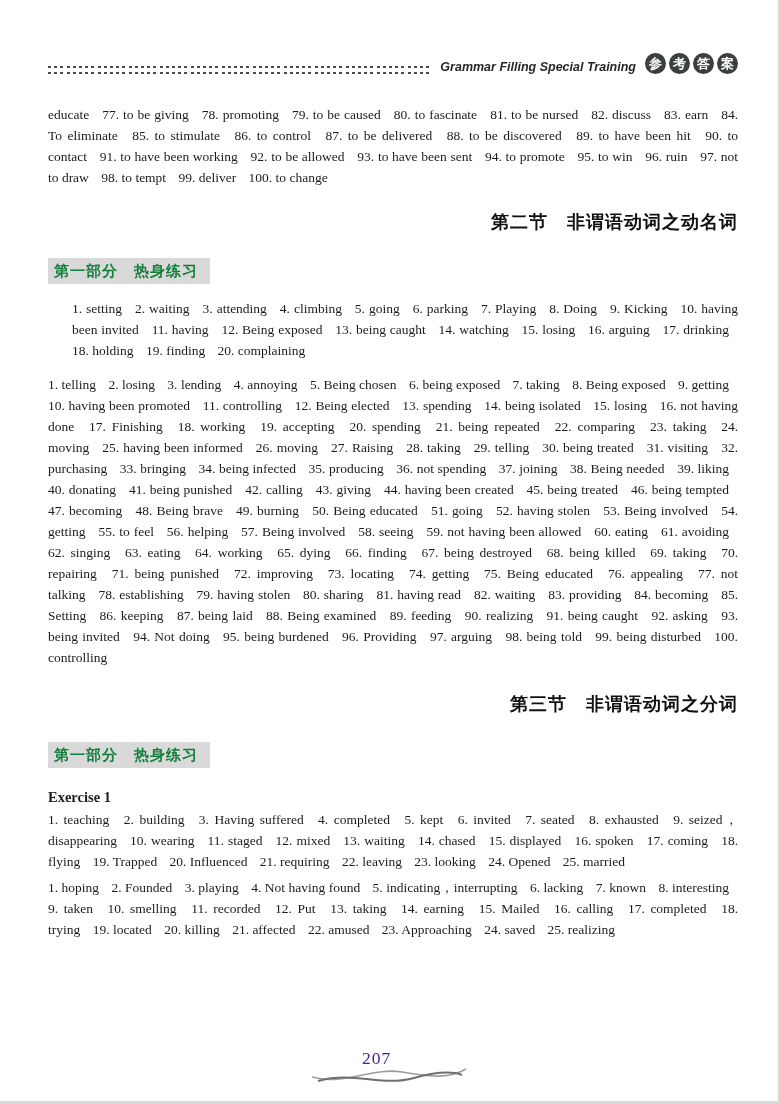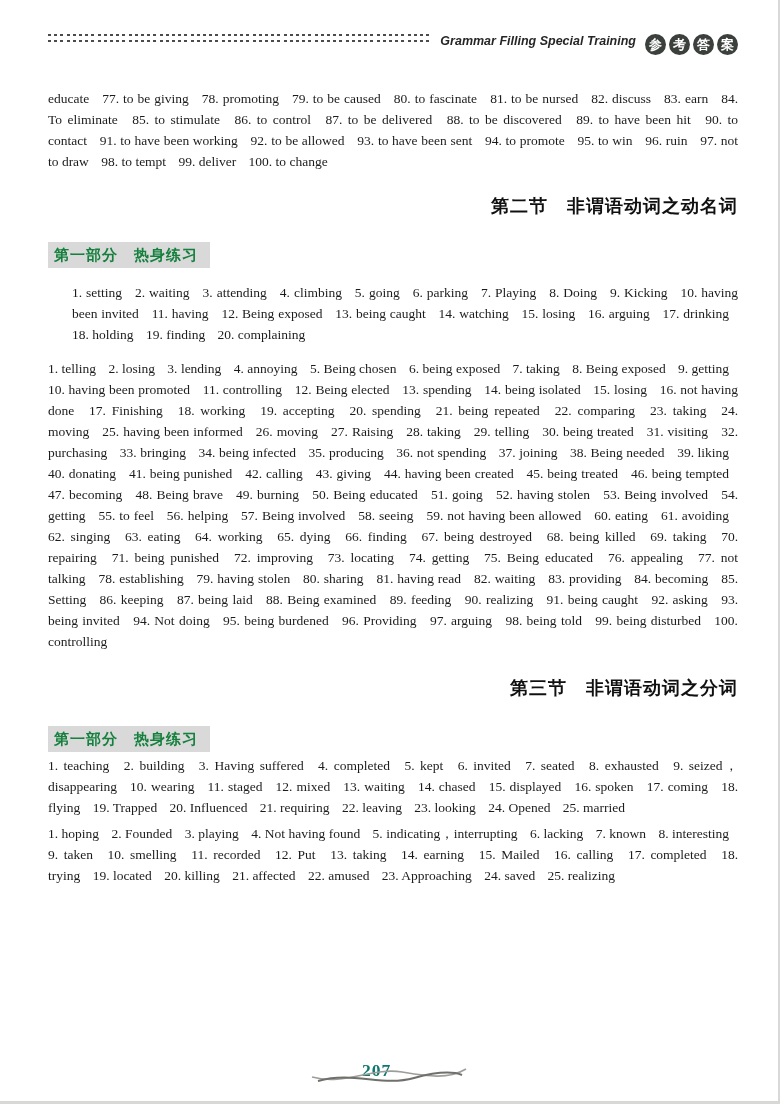--- a/index.html
+++ b/index.html
@@ -17,22 +17,22 @@
     padding: 0 42px 0 48px;
     overflow: hidden;
     font-family: "Liberation Serif", serif;
     color: #1c1c1c;
     box-shadow: inset -2px -3px 0 #d8d8d6;
   }
 
   
   .header {
     display: flex;
-    align-items: flex-start;
-    padding-top: 34px;
+    align-items: flex-end;
+    padding-top: 50px;
     height: 24px;
   }
   .header-rule {
     flex: 1;
     height: 8px;
     margin-right: 9px;
     background-image:
       repeating-linear-gradient(to right, #4b4b4b 0 3px, transparent 3px 6.2px),
       repeating-linear-gradient(to right, #4b4b4b 0 3px, transparent 3px 6.2px);
     background-size: 100% 2px, 100% 2px;
@@ -124,25 +124,25 @@
     justify-content: center;
   }
   .pageno-wrap {
     position: relative;
     width: 160px;
     height: 44px;
   }
   .pageno {
     position: absolute;
     left: 52px;
-    top: 12px;
-    font-weight: bold;
+    top: 0;
+    font-weight: normal;
     font-size: 17.5px;
     letter-spacing: 1px;
-    color: #0f766e;
+    color: #4c1d95;
   }
   .swoosh {
     position: absolute;
     left: 0;
     top: 16px;
   }
 </style>
 </head>
 <body>
 
@@ -171,20 +171,21 @@
 
 
   <p class="para para-strength"><span class="ans">1. telling</span> <span class="ans">2. losing</span> <span class="ans">3. lending</span> <span class="ans">4. annoying</span> <span class="ans">5. Being chosen</span> <span class="ans">6. being exposed</span> <span class="ans">7. taking</span> <span class="ans">8. Being exposed</span> <span class="ans">9. getting</span> <span class="ans">10. having been promoted</span> <span class="ans">11. controlling</span> <span class="ans">12. Being elected</span> <span class="ans">13. spending</span> <span class="ans">14. being isolated</span> <span class="ans">15. losing</span> <span class="ans">16. not having done</span> <span class="ans">17. Finishing</span> <span class="ans">18. working</span> <span class="ans">19. accepting</span> <span class="ans">20. spending</span> <span class="ans">21. being repeated</span> <span class="ans">22. comparing</span> <span class="ans">23. taking</span> <span class="ans">24. moving</span> <span class="ans">25. having been informed</span> <span class="ans">26. moving</span> <span class="ans">27. Raising</span> <span class="ans">28. taking</span> <span class="ans">29. telling</span> <span class="ans">30. being treated</span> <span class="ans">31. visiting</span> <span class="ans">32. purchasing</span> <span class="ans">33. bringing</span> <span class="ans">34. being infected</span> <span class="ans">35. producing</span> <span class="ans">36. not spending</span> <span class="ans">37. joining</span> <span class="ans">38. Being needed</span> <span class="ans">39. liking</span> <span class="ans">40. donating</span> <span class="ans">41. being punished</span> <span class="ans">42. calling</span> <span class="ans">43. giving</span> <span class="ans">44. having been created</span> <span class="ans">45. being treated</span> <span class="ans">46. being tempted</span> <span class="ans">47. becoming</span> <span class="ans">48. Being brave</span> <span class="ans">49. burning</span> <span class="ans">50. Being educated</span> <span class="ans">51. going</span> <span class="ans">52. having stolen</span> <span class="ans">53. Being involved</span> <span class="ans">54. getting</span> <span class="ans">55. to feel</span> <span class="ans">56. helping</span> <span class="ans">57. Being involved</span> <span class="ans">58. seeing</span> <span class="ans">59. not having been allowed</span> <span class="ans">60. eating</span> <span class="ans">61. avoiding</span> <span class="ans">62. singing</span> <span class="ans">63. eating</span> <span class="ans">64. working</span> <span class="ans">65. dying</span> <span class="ans">66. finding</span> <span class="ans">67. being destroyed</span> <span class="ans">68. being killed</span> <span class="ans">69. taking</span> <span class="ans">70. repairing</span> <span class="ans">71. being punished</span> <span class="ans">72. improving</span> <span class="ans">73. locating</span> <span class="ans">74. getting</span> <span class="ans">75. Being educated</span> <span class="ans">76. appealing</span> <span class="ans">77. not talking</span> <span class="ans">78. establishing</span> <span class="ans">79. having stolen</span> <span class="ans">80. sharing</span> <span class="ans">81. having read</span> <span class="ans">82. waiting</span> <span class="ans">83. providing</span> <span class="ans">84. becoming</span> <span class="ans">85. Setting</span> <span class="ans">86. keeping</span> <span class="ans">87. being laid</span> <span class="ans">88. Being examined</span> <span class="ans">89. feeding</span> <span class="ans">90. realizing</span> <span class="ans">91. being caught</span> <span class="ans">92. asking</span> <span class="ans">93. being invited</span> <span class="ans">94. Not doing</span> <span class="ans">95. being burdened</span> <span class="ans">96. Providing</span> <span class="ans">97. arguing</span> <span class="ans">98. being told</span> <span class="ans">99. being disturbed</span> <span class="ans">100. controlling</span></p>
 
   <div class="section-heading heading3">第三节　非谓语动词之分词</div>
 
   <div class="part-label-row part-row3">
     <span class="part-label">第一部分　热身练习</span>
   </div>
 
+  <p class="exercise-heading ex1-heading">Exercise 1</p>
   <p class="para ex1-para"><span class="ans">1. teaching</span> <span class="ans">2. building</span> <span class="ans">3. Having suffered</span> <span class="ans">4. completed</span> <span class="ans">5. kept</span> <span class="ans">6. invited</span> <span class="ans">7. seated</span> <span class="ans">8. exhausted</span> <span class="ans">9. seized，disappearing</span> <span class="ans">10. wearing</span> <span class="ans">11. staged</span> <span class="ans">12. mixed</span> <span class="ans">13. waiting</span> <span class="ans">14. chased</span> <span class="ans">15. displayed</span> <span class="ans">16. spoken</span> <span class="ans">17. coming</span> <span class="ans">18. flying</span> <span class="ans">19. Trapped</span> <span class="ans">20. Influenced</span> <span class="ans">21. requiring</span> <span class="ans">22. leaving</span> <span class="ans">23. looking</span> <span class="ans">24. Opened</span> <span class="ans">25. married</span></p>
 
   <p class="para ex2-para"><span class="ans">1. hoping</span> <span class="ans">2. Founded</span> <span class="ans">3. playing</span> <span class="ans">4. Not having found</span> <span class="ans">5. indicating，interrupting</span> <span class="ans">6. lacking</span> <span class="ans">7. known</span> <span class="ans">8. interesting</span> <span class="ans">9. taken</span> <span class="ans">10. smelling</span> <span class="ans">11. recorded</span> <span class="ans">12. Put</span> <span class="ans">13. taking</span> <span class="ans">14. earning</span> <span class="ans">15. Mailed</span> <span class="ans">16. calling</span> <span class="ans">17. completed</span> <span class="ans">18. trying</span> <span class="ans">19. located</span> <span class="ans">20. killing</span> <span class="ans">21. affected</span> <span class="ans">22. amused</span> <span class="ans">23. Approaching</span> <span class="ans">24. saved</span> <span class="ans">25. realizing</span></p>
 
   <div class="footer">
     <div class="pageno-wrap">
       <span class="pageno">207</span>
       <svg class="swoosh" width="160" height="26" viewBox="0 0 160 26">
         <path d="M2 13 C 34 22, 62 3, 92 8 C 116 12, 138 16, 156 5" stroke="#9d9d9a" fill="none" stroke-width="1.6"></path>
         <path d="M8 17 C 44 7, 72 23, 104 14 C 126 8, 142 7, 152 11" stroke="#6f6f6c" fill="none" stroke-width="2"></path>

